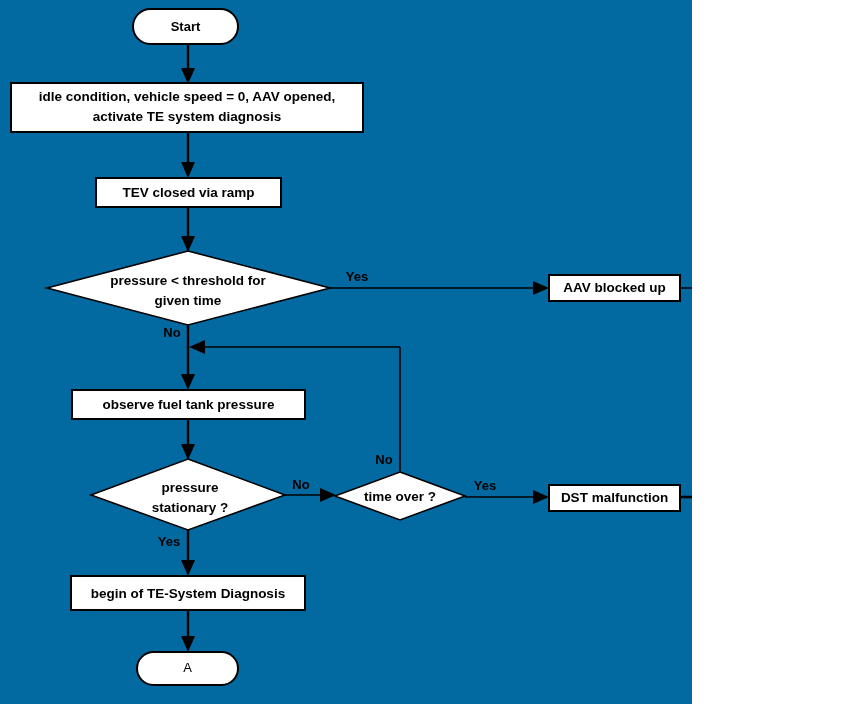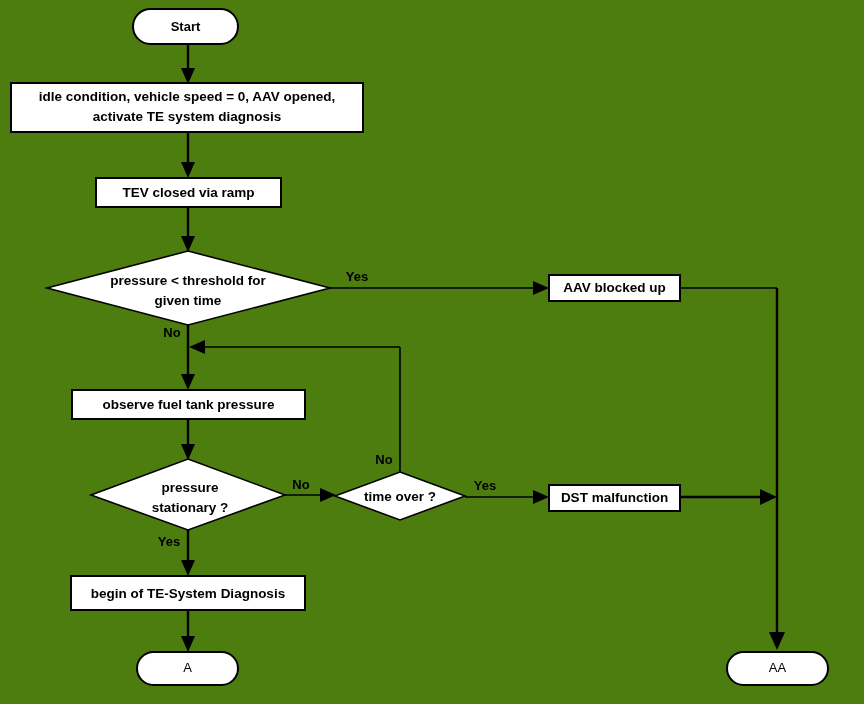--- a/index.html
+++ b/index.html
@@ -2,23 +2,23 @@
 <html><head>
 <meta charset="utf-8">
 <style>
   html, body {
     margin: 0;
     padding: 0;
     background: #ffffff;
   }
   #page {
     position: relative;
-    width: 864px;
+    width: 692px;
     height: 704px;
-    background: #4d7c0f;
+    background: #0369a1;
     overflow: hidden;
     font-family: "Liberation Sans", sans-serif;
   }
   svg#flow {
     display: block;
     width: 864px;
     height: 704px;
   }
   .shape {
     fill: #ffffff;

